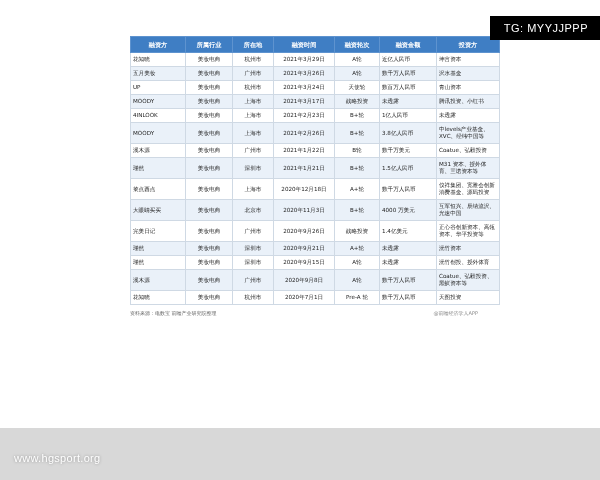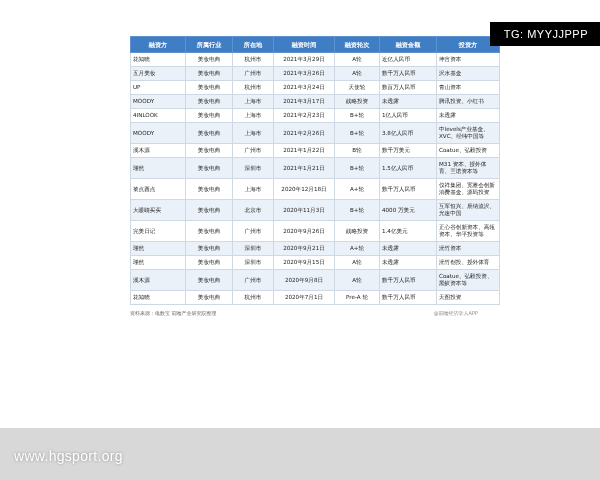--- a/index.html
+++ b/index.html
@@ -11,38 +11,38 @@
     height: 480px;
     background: #ffffff;
     font-family: "DejaVu Sans", "Liberation Sans", sans-serif;
     position: relative;
     overflow: hidden;
   }
 
   
   .tg-badge {
     position: absolute;
-    top: 22px;
+    top: 16px;
     right: 0px;
     background: #000000;
     color: #ffffff;
     font-size: 11px;
     font-family: "Liberation Sans", sans-serif;
     padding: 6px 12px 6px 14px;
     letter-spacing: 0.5px;
     z-index: 20;
   }
 
   
   .site-watermark {
     position: absolute;
     left: 14px;
     bottom: 16px;
     color: #ffffff;
-    font-size: 14px;
+    font-size: 11px;
     font-family: "Liberation Sans", sans-serif;
     letter-spacing: 0.3px;
     z-index: 20;
     text-shadow: 0 0 3px rgba(0,0,0,0.35);
   }
   .bottom-band {
     position: absolute;
     left: 0;
     bottom: 0;
     width: 600px;

